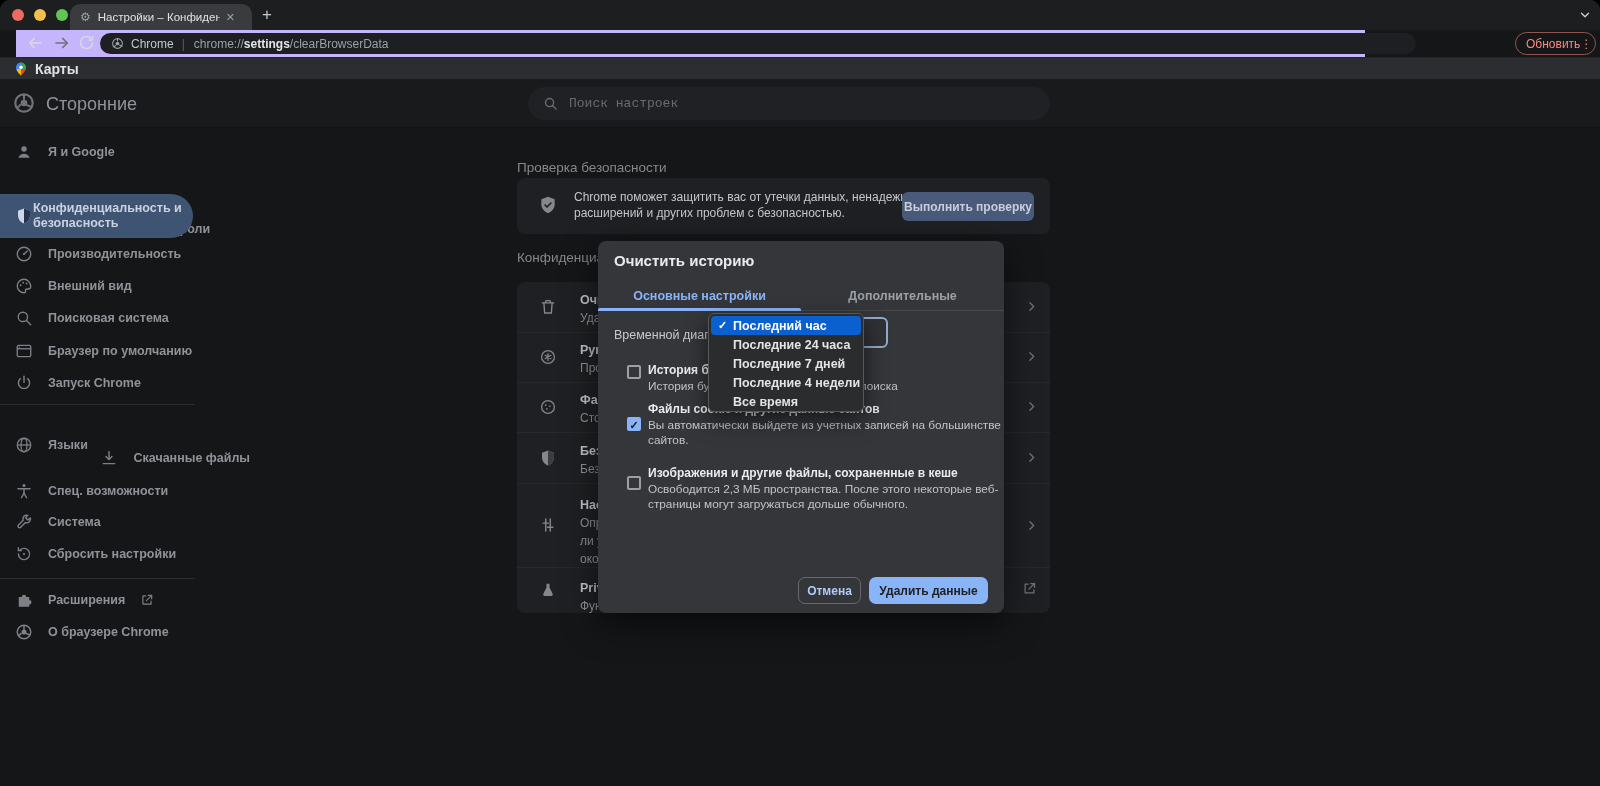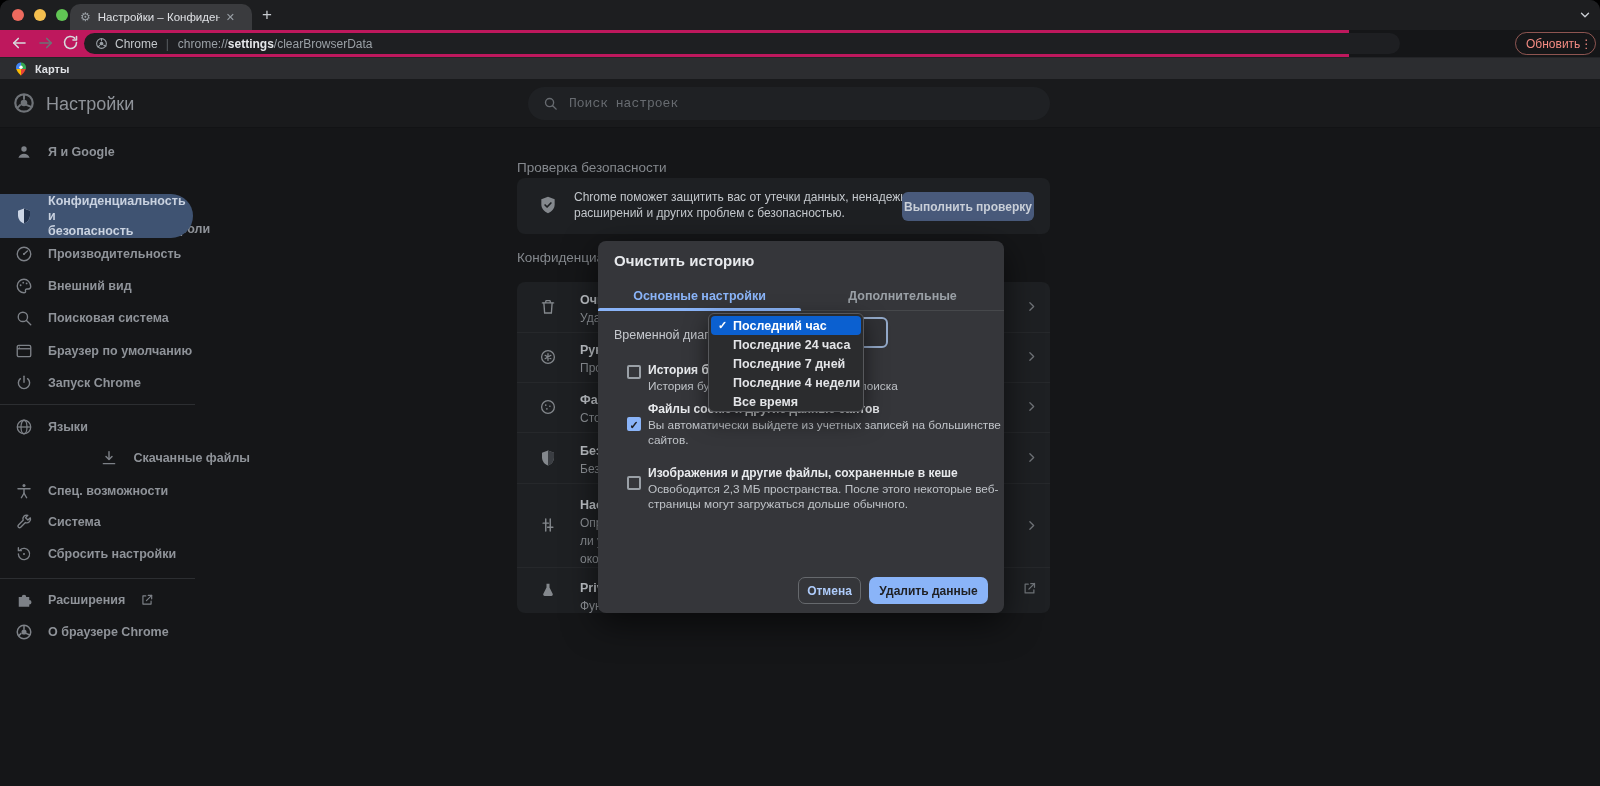--- a/index.html
+++ b/index.html
@@ -12,46 +12,46 @@
   .tabstrip { left:0; top:0; width:1600px; height:30px; background:#1d1e20; }
   .light { width:12px; height:12px; border-radius:50%; top:9px; }
   .tab { left:70px; top:4px; width:182px; height:26px; background:#3a3b3e; border-radius:10px 10px 0 0; display:flex; align-items:center; padding:0 8px 0 10px; }
   .tab-fav { font-size:12px; color:#9aa0a6; line-height:1; margin-right:7px; }
   .tab-title { font-size:11.5px; color:#dfe1e5; white-space:nowrap; overflow:hidden; max-width:122px; flex:1; }
   .tab-close { font-size:11px; color:#9aa0a6; margin-left:6px; cursor:default; }
   .newtab { left:262px; top:5px; font-size:17px; color:#c7cbd0; }
   .tabchev { right:8px; top:8px; color:#c7cbd0; }
 
   
-  .toolbar { left:0; top:30px; width:1349px; height:27px; background:#be185d; }
+  .toolbar { left:16px; top:30px; width:1349px; height:27px; background:#c4b5fd; }
   .navic { top:4px; width:18px; height:18px; color:#d7dadd; }
   .omnibox { left:84px; top:3px; width:1316px; height:21px; background:#1e1f22; border-radius:11px; display:flex; align-items:center; padding-left:11px; font-size:12px; }
   .omni-eng { color:#c3c7cb; margin:0 8px 0 7px; }
   .omni-sep { color:#5a5e63; margin-right:9px; }
   .omni-dim { color:#9aa0a6; } .omni-bold { color:#e4e6e9; font-weight:700; }
   .update-pill { left:1515px; top:32px; width:81px; height:23px; border:1px solid rgba(242,139,130,.55); border-radius:12px; display:flex; align-items:center; padding:0 7px 0 10px; }
   .update-pill span.lbl { color:#f28b82; font-size:12px; flex:1; }
   .update-pill span.dots { color:#f28b82; font-size:12px; letter-spacing:0; }
 
   
   .bookmarks { left:0; top:57px; width:1600px; height:22px; background:#2c2d30; border-top:1px solid #232427; }
   .bm { left:8px; top:1px; height:20px; display:flex; align-items:center; gap:7px; padding:0 6px; }
-  .bm span { font-size:11px; color:#dfe1e5; font-weight:700; }
+  .bm span { font-size:14px; color:#dfe1e5; font-weight:700; }
 
   
   .s-header { left:0; top:79px; width:1600px; height:49px; background:#191a1c; border-bottom:1px solid #121315; }
   .s-title { left:46px; top:15px; font-size:18px; color:#8f9399; }
   .s-search { left:528px; top:8px; width:522px; height:33px; background:#1f2124; border-radius:17px; display:flex; align-items:center; padding-left:15px; gap:11px; }
   .s-search input { background:transparent; border:none; outline:none; color:#3b82f6; font-size:13px; width:430px; font-family:Liberation Mono, monospace; }
   .s-search input::placeholder { color:#676b70; }
 
   
   .side-item { left:0; height:28px; display:flex; align-items:center; padding-left:15px; gap:15px; color:#8f9399; font-size:12.5px; font-weight:700; width:250px; }
   .side-item .ic { flex:0 0 18px; color:#7d8187; }
-  .side-sel { left:0; top:194px; width:193px; height:44px; background:#3f5372; border-radius:0 22px 22px 0; display:flex; align-items:center; padding-left:15px; gap:15px; color:#c9d2e0; font-size:12.5px; font-weight:700; line-height:15px; }
+  .side-sel { left:0; top:194px; width:193px; height:44px; background:#3f5372; border-radius:0 22px 22px 0; display:flex; align-items:center; padding-left:15px; gap:0; color:#c9d2e0; font-size:12.5px; font-weight:700; line-height:15px; }
   .divider { left:0; width:195px; height:1px; background:#2c2e31; }
 
   
   .heading { left:517px; font-size:13.5px; color:#84888d; white-space:nowrap; }
   .card { left:517px; width:533px; background:#1e2023; border-radius:8px; overflow:hidden; }
   .safety-card { top:178px; height:56px; }
   .safety-ic { left:21px; top:17px; color:#84888d; }
   .safety-txt { left:57px; top:11px; font-size:12px; line-height:16px; color:#c3c7cc; }
   .safety-btn { left:385px; top:14px; width:132px; height:29px; background:#495a7b; border-radius:6px; color:#c9cfd8; font-size:12px; font-weight:700; display:flex; align-items:center; justify-content:center; }
   .priv-card { top:282px; height:331px; }
@@ -192,21 +192,21 @@
   </div>
 
   <div class="abs s-header">
     <div class="abs" style="left:13px;top:13px;">
       <svg width="22" height="22" viewBox="0 0 24 24">
           <circle cx="12" cy="12" r="9.5" fill="none" stroke="#6f7378" stroke-width="2.4"></circle>
           <circle cx="12" cy="12" r="3.6" fill="#6f7378"></circle>
           <path d="M12 2.5v6M4 18l4.5-4.5M20.5 16.5l-6-2.5" stroke="#6f7378" stroke-width="2.2" fill="none"></path>
         </svg>
     </div>
-    <div class="abs s-title">Настройки</div>
+    <div class="abs s-title">Сторонние</div>
     <div class="abs s-search">
       <span>
         <svg width="15" height="15" viewBox="0 0 24 24" fill="none" stroke="#676b70" stroke-width="2.2" stroke-linecap="round">
             <circle cx="10.5" cy="10.5" r="6.5"></circle>
             <path d="M15.5 15.5L21 21"></path>
           </svg>
       </span>
       <input placeholder="Поиск настроек" style="">
     </div>
   </div>
@@ -288,21 +288,21 @@
         <svg width="18" height="18" viewBox="0 0 24 24" fill="none" stroke="currentColor" stroke-width="1.9" stroke-linecap="round">
           <path d="M12 3v8"></path>
           <path d="M7.2 6.2a7.5 7.5 0 1 0 9.6 0"></path>
         </svg>
       </span>
     <span>Запуск Chrome</span>
   </div>
 
   <div class="abs divider" style="top:404px;"></div>
 
-  <div class="abs side-item" style="top:413px;">
+  <div class="abs side-item" style="top:431px;">
     <span class="ic">
         <svg width="18" height="18" viewBox="0 0 24 24" fill="none" stroke="currentColor" stroke-width="1.7">
           <circle cx="12" cy="12" r="9"></circle>
           <ellipse cx="12" cy="12" rx="4" ry="9"></ellipse>
           <path d="M3 12h18"></path>
         </svg>
       </span>
     <span>Языки</span>
   </div>
   <div class="abs side-item" style="top:444px;justify-content:flex-end;">

